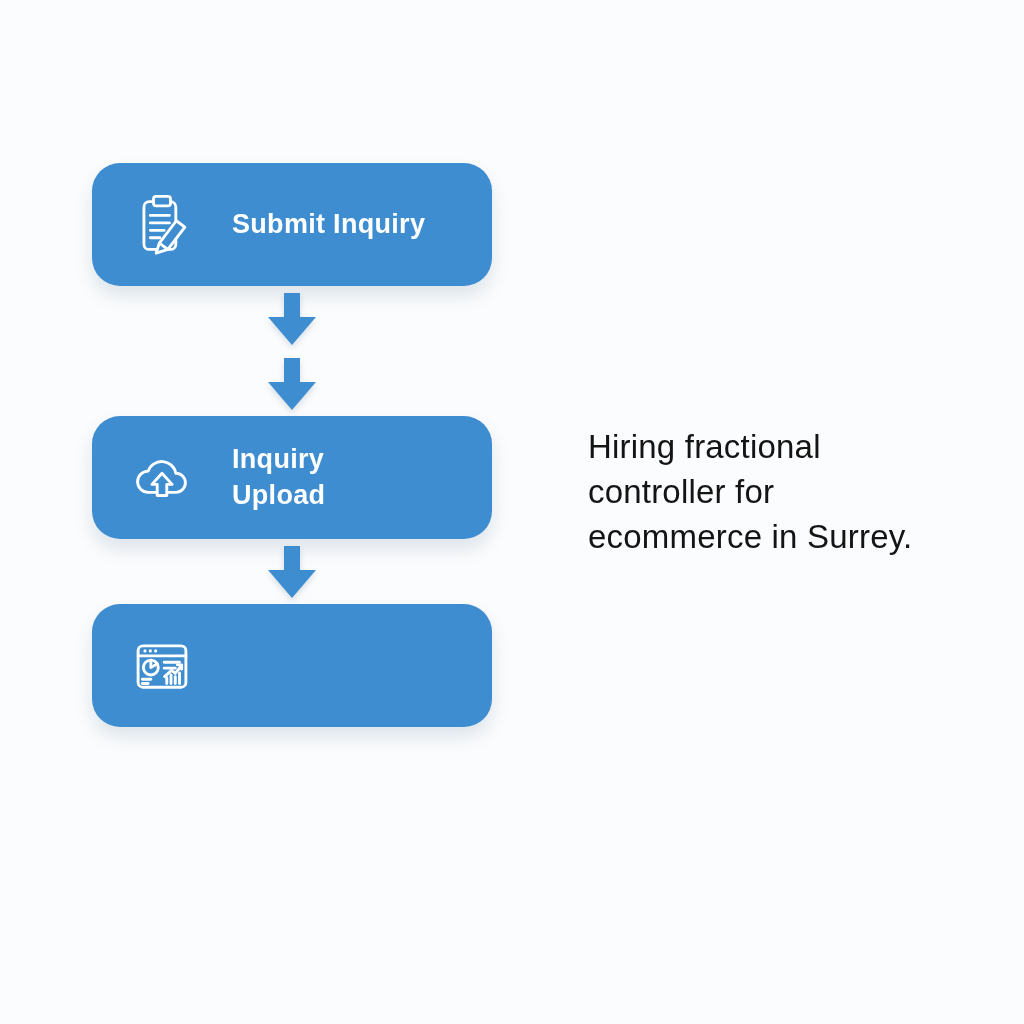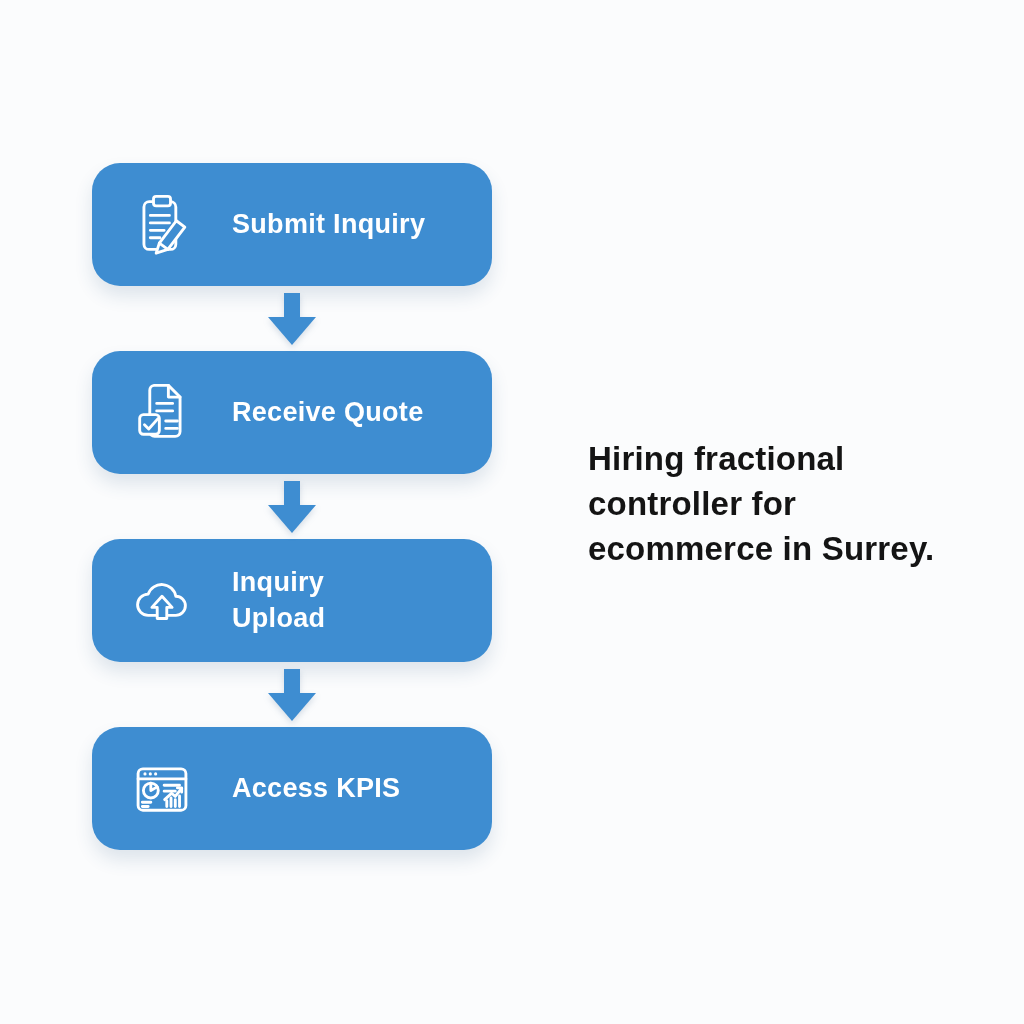--- a/index.html
+++ b/index.html
@@ -84,24 +84,24 @@
     width: 0;
     height: 0;
     border-left: 24px solid transparent;
     border-right: 24px solid transparent;
     border-top: 28px solid var(--accent);
   }
 
   .headline {
     position: absolute;
     left: 588px;
-    top: 436px;
+    top: 424px;
     width: 400px;
     font-size: 33px;
-    font-weight: 700;
+    font-weight: 400;
     color: var(--headline);
     line-height: 45px;
     letter-spacing: 0.2px;
     white-space: pre-line;
   }
 
   .icon-stroke {
     fill: none;
     stroke: currentColor;
     stroke-width: 2.7;
@@ -136,33 +136,20 @@
       <span class="step-label">Submit Inquiry</span>
     </div>
 
     <div class="connector">
       <div class="arrow-down">
         <div class="stem"></div>
         <div class="head"></div>
       </div>
     </div>
 
-    <div class="step">
-      <span class="step-icon">
-        <svg viewBox="0 0 64 64" aria-hidden="true">
-          <path class="icon-stroke" d="M24.5 6 H38 L49 17 V49.5 a4.5 4.5 0 0 1 -4.5 4.5 H25 a4.5 4.5 0 0 1 -4.5 -4.5 V10.5 a4.5 4.5 0 0 1 4 -4.5 Z"></path>
-          <path class="icon-stroke" d="M38 6 V17 H49"></path>
-          <path class="icon-stroke" d="M27 23 h15 M27 30 h15"></path>
-          <rect class="icon-fill-accent" x="11" y="33.5" width="18.5" height="18.5" rx="3.5"></rect>
-          <path class="icon-stroke" d="M15.5 43 l4 4 8.5 -9.5"></path>
-          <path class="icon-stroke" d="M35.5 39.5 h11 M35.5 46.5 h11"></path>
-        </svg>
-      </span>
-      <span class="step-label">Receive Quote</span>
-    </div>
 
     <div class="connector">
       <div class="arrow-down">
         <div class="stem"></div>
         <div class="head"></div>
       </div>
     </div>
 
     <div class="step">
       <span class="step-icon">
@@ -192,21 +179,20 @@
           <circle cx="26" cy="17.8" r="1.5" fill="currentColor" stroke="none"></circle>
           <circle class="icon-stroke" cx="21.5" cy="33.5" r="7"></circle>
           <path class="icon-stroke" d="M21.5 33.5 V26.5 M21.5 33.5 L27.5 30"></path>
           <path class="icon-stroke" d="M34 28.5 h14.5 M34 34 h10.5"></path>
           <path class="icon-stroke" d="M13.5 44.5 h8 M13.5 48.5 h5.5"></path>
           <path class="icon-stroke" d="M36.5 48.5 v-5.5 M40.5 48.5 v-8 M44.5 48.5 v-6.5 M48.5 48.5 v-10"></path>
           <path class="icon-stroke" d="M34.5 42 l6.5 -6 3.5 3 6 -7.5"></path>
           <path class="icon-stroke" d="M46.5 31 h4 v4"></path>
         </svg>
       </span>
-      <span class="step-label">Access KPIS</span>
     </div>
 
   </div>
 
   <div class="headline">Hiring fractional
 controller for
 ecommerce in Surrey.</div>
 
 </div>
 

